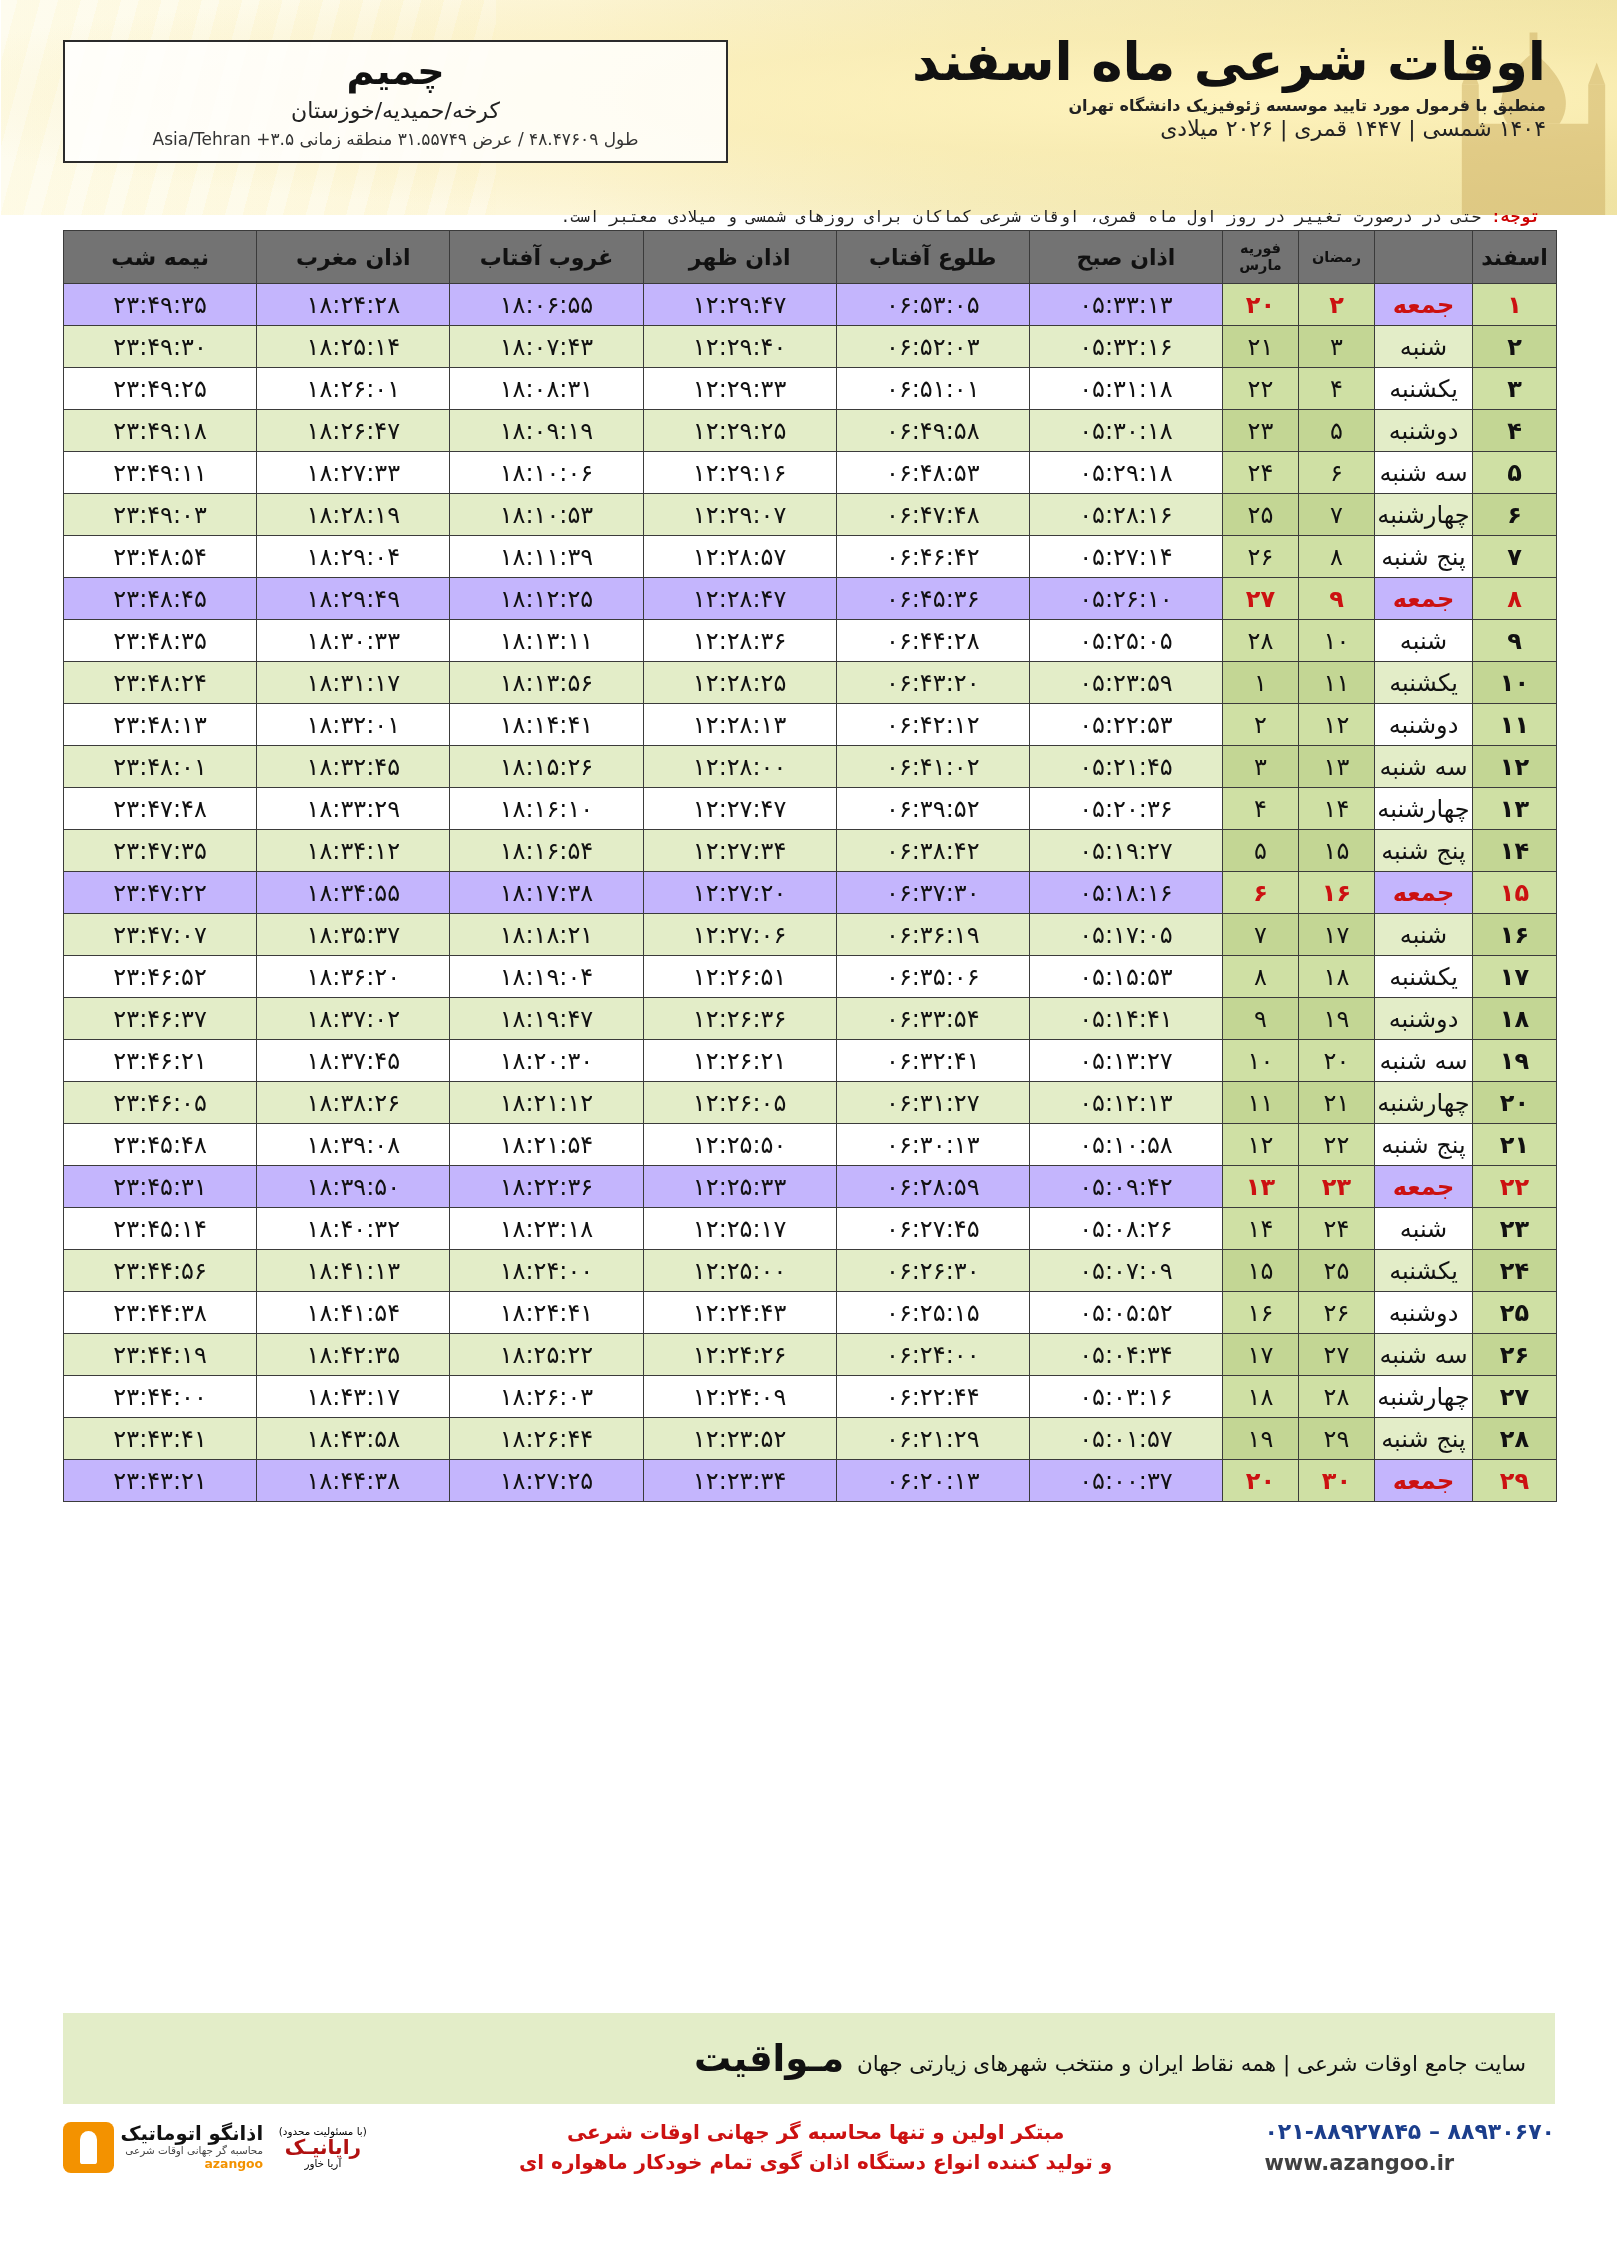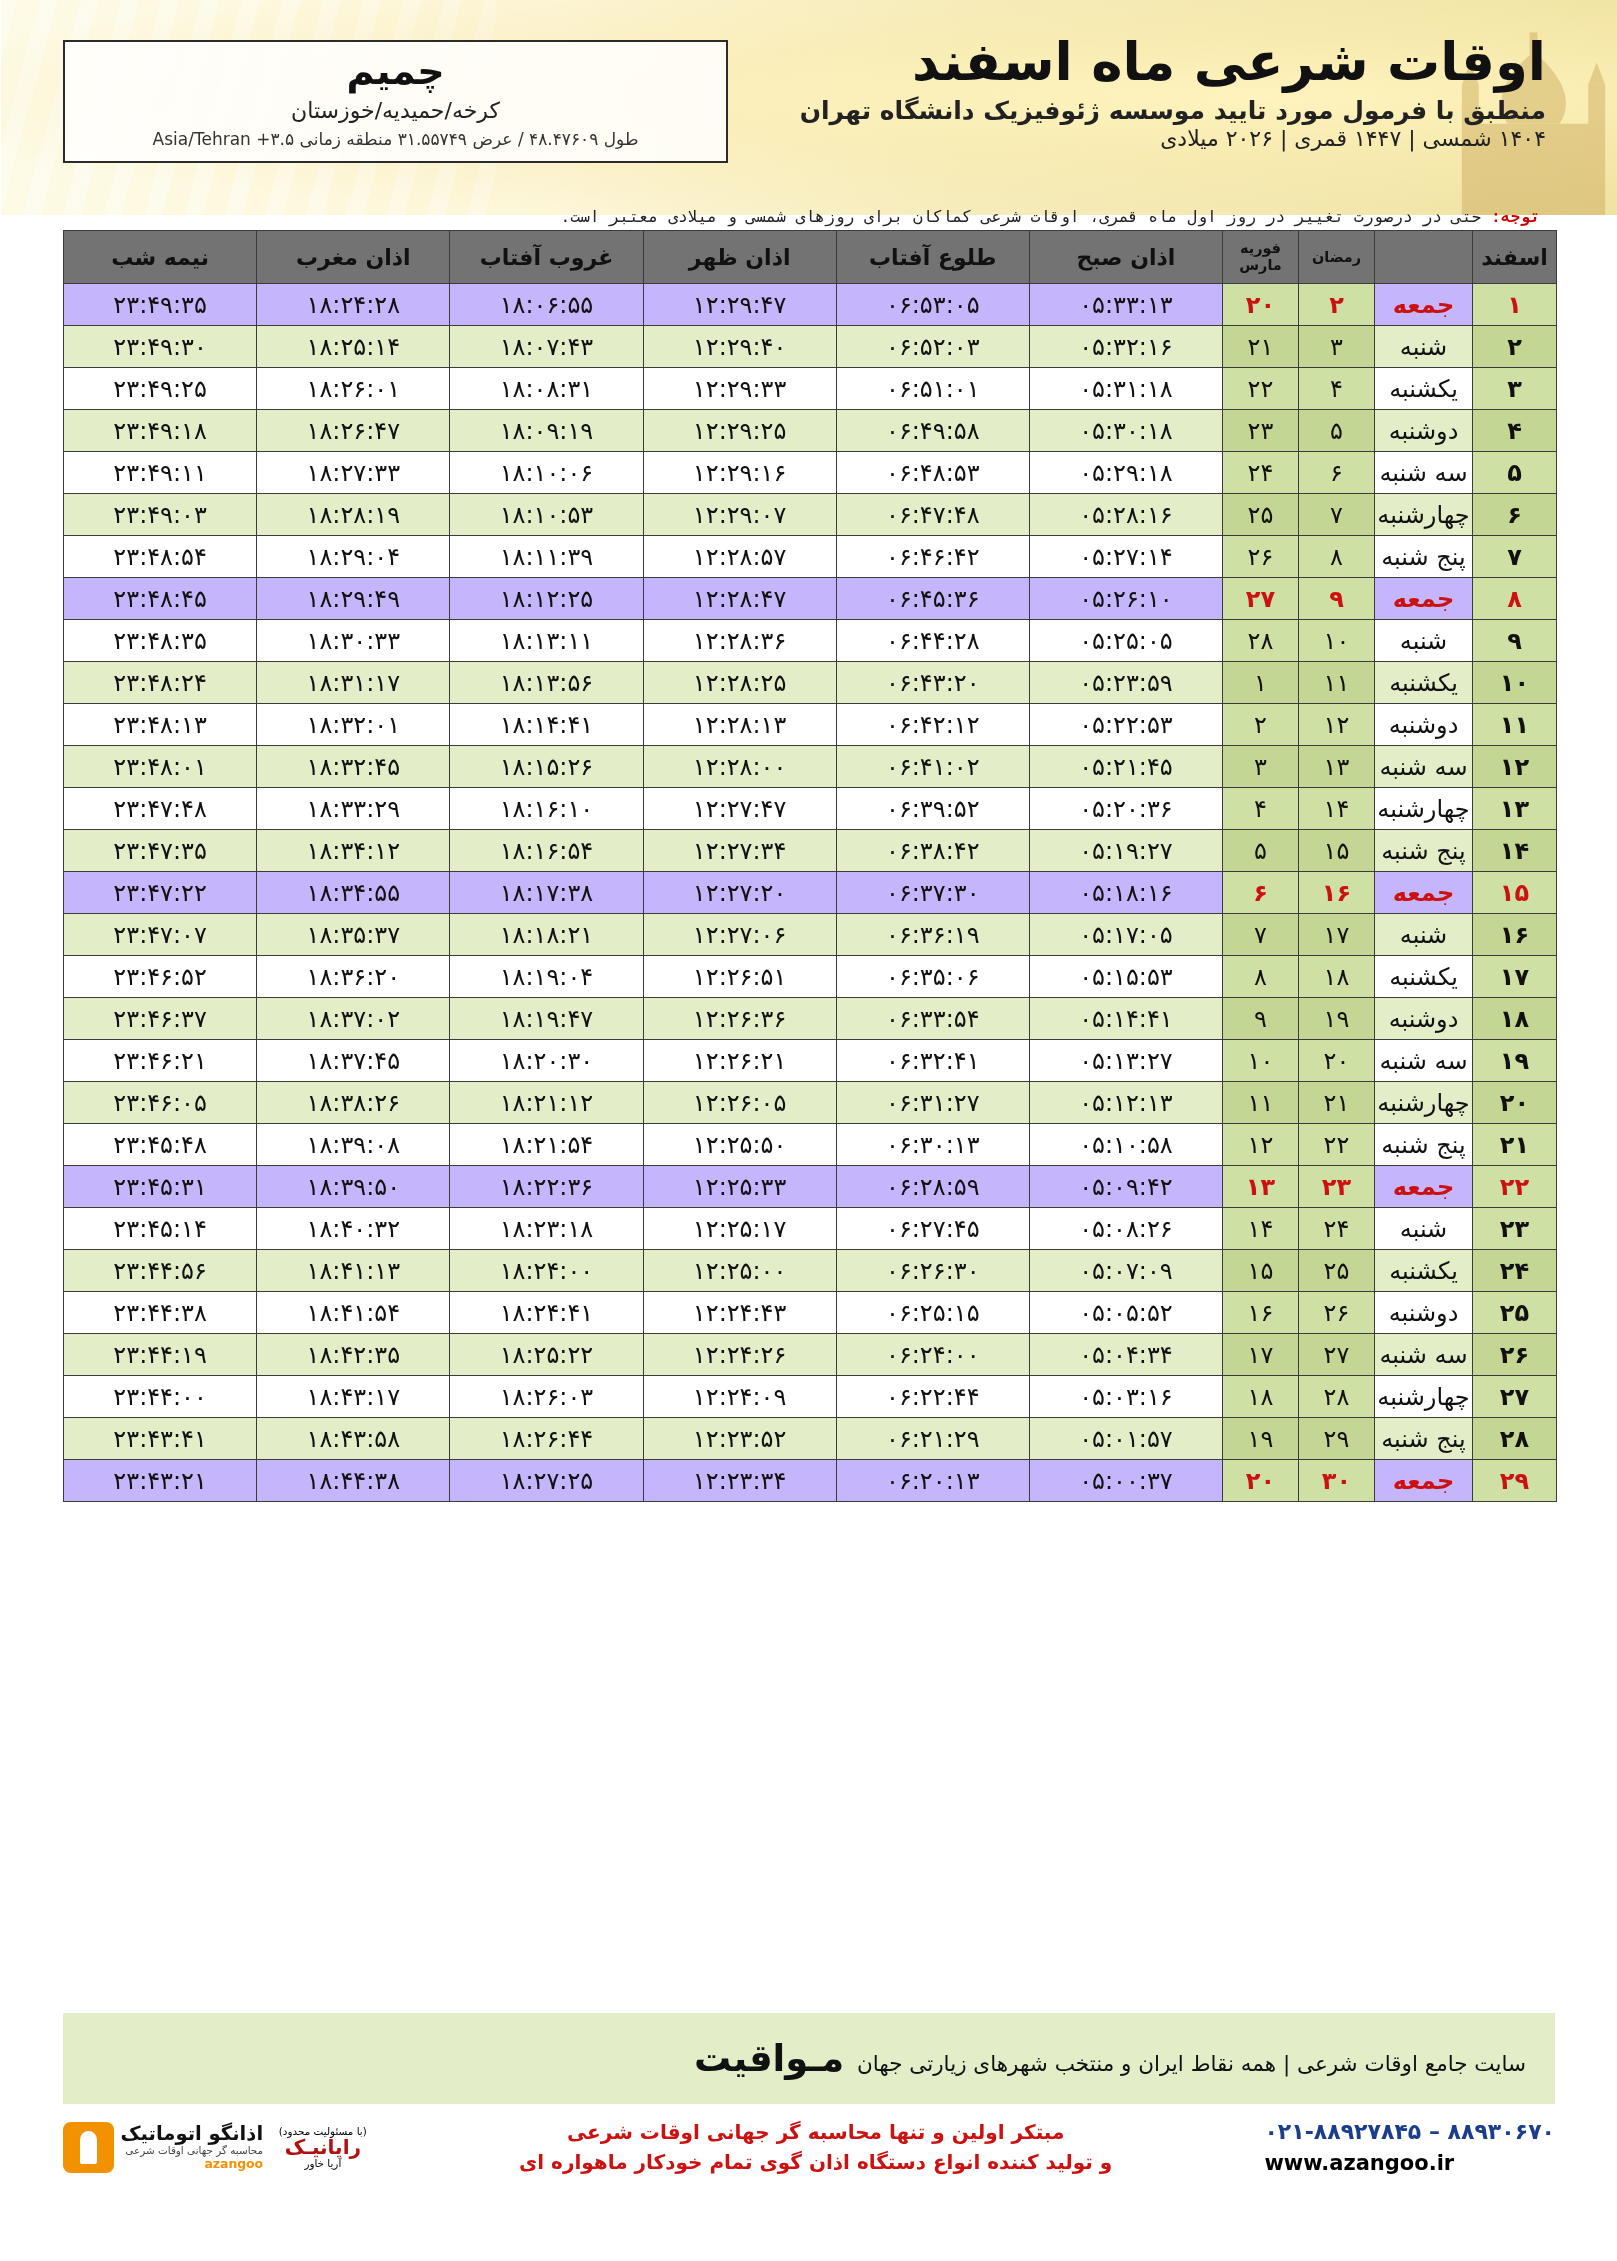--- a/index.html
+++ b/index.html
@@ -86,21 +86,21 @@
     width: 770px;
   }
   .main-title {
     font-size: 53px;
     font-weight: bold;
     color: #111;
     letter-spacing: -0.7px;
     line-height: 1.05;
   }
   .sub-title {
-    font-size: 25px;
+    font-size: 16px;
     font-weight: bold;
     color: #222;
     margin-top: 6.5px;
   }
   .year-line {
     font-size: 22px;
     color: #222;
     margin-top: 1px;
   }
 
@@ -238,21 +238,21 @@
     justify-content: space-between;
   }
   .phone-block {
     text-align: left;
     direction: ltr;
     font-size: 22px;
     font-weight: bold;
     color: #1b3e8c;
     line-height: 1.45;
   }
-  .phone-block .web { color: #000000; font-size: 21px; }
+  .phone-block .web { color: #404040; font-size: 21px; }
   .center-text {
     text-align: center;
     direction: rtl;
     font-size: 20px;
     color: #cc1111;
     font-weight: bold;
     line-height: 1.5;
     flex: 1;
     padding: 0 26px;
   }

